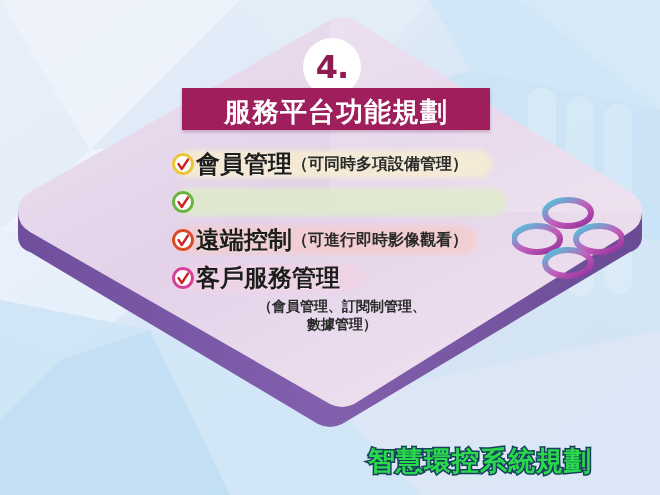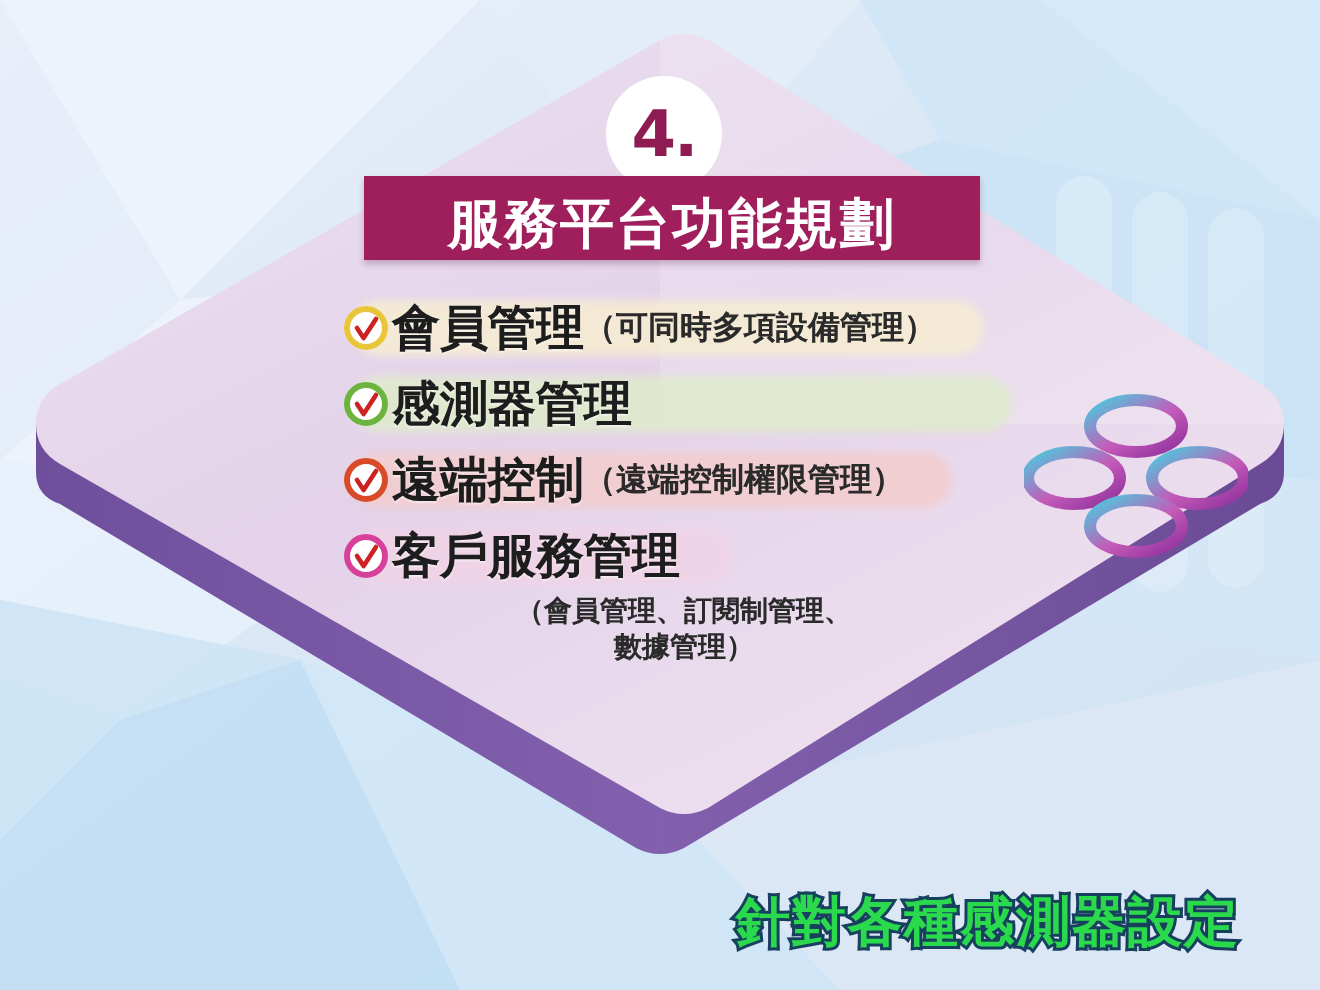--- a/index.html
+++ b/index.html
@@ -227,46 +227,45 @@
     </div>
 
     <div class="feature-row">
       <div class="pill" style="width:330px;background:#dfeccb;"></div>
       <span class="check">
         <svg width="22" height="22" viewBox="0 0 22 22">
           <circle cx="11" cy="11" r="9.5" fill="#fff" stroke="#6cb33f" stroke-width="3"></circle>
           <path d="M6.5 11 L9.8 16 L16 6.5" fill="none" stroke="#cc2222" stroke-width="2.3" stroke-linecap="round" stroke-linejoin="round"></path>
         </svg>
       </span>
-      <span class="f-main">感測器管理</span>
     </div>
 
     <div class="feature-row">
       <div class="pill" style="width:300px;background:#f3cdcd;"></div>
       <span class="check">
         <svg width="22" height="22" viewBox="0 0 22 22">
           <circle cx="11" cy="11" r="9.5" fill="#fff" stroke="#d94a28" stroke-width="3"></circle>
           <path d="M6.5 11 L9.8 16 L16 6.5" fill="none" stroke="#cc2222" stroke-width="2.3" stroke-linecap="round" stroke-linejoin="round"></path>
         </svg>
       </span>
       <span class="f-main">遠端控制</span>
-      <span class="f-sub">（遠端控制權限管理）</span>
+      <span class="f-sub">（可進行即時影像觀看）</span>
     </div>
 
 
     <div class="feature-row">
       <div class="pill" style="width:190px;background:#f0d3e6;"></div>
       <span class="check">
         <svg width="22" height="22" viewBox="0 0 22 22">
           <circle cx="11" cy="11" r="9.5" fill="#fff" stroke="#d6409a" stroke-width="3"></circle>
           <path d="M6.5 11 L9.8 16 L16 6.5" fill="none" stroke="#cc2222" stroke-width="2.3" stroke-linecap="round" stroke-linejoin="round"></path>
         </svg>
       </span>
       <span class="f-main">客戶服務管理</span>
     </div>
 
     <div class="f-extra">（會員管理、訂閱制管理、</div>
     <div class="f-extra">數據管理）</div>
   </div>
 
-  <div class="green-label">針對各種感測器設定</div>
+  <div class="green-label">智慧環控系統規劃</div>
 
 </div>
 
 </body></html>

